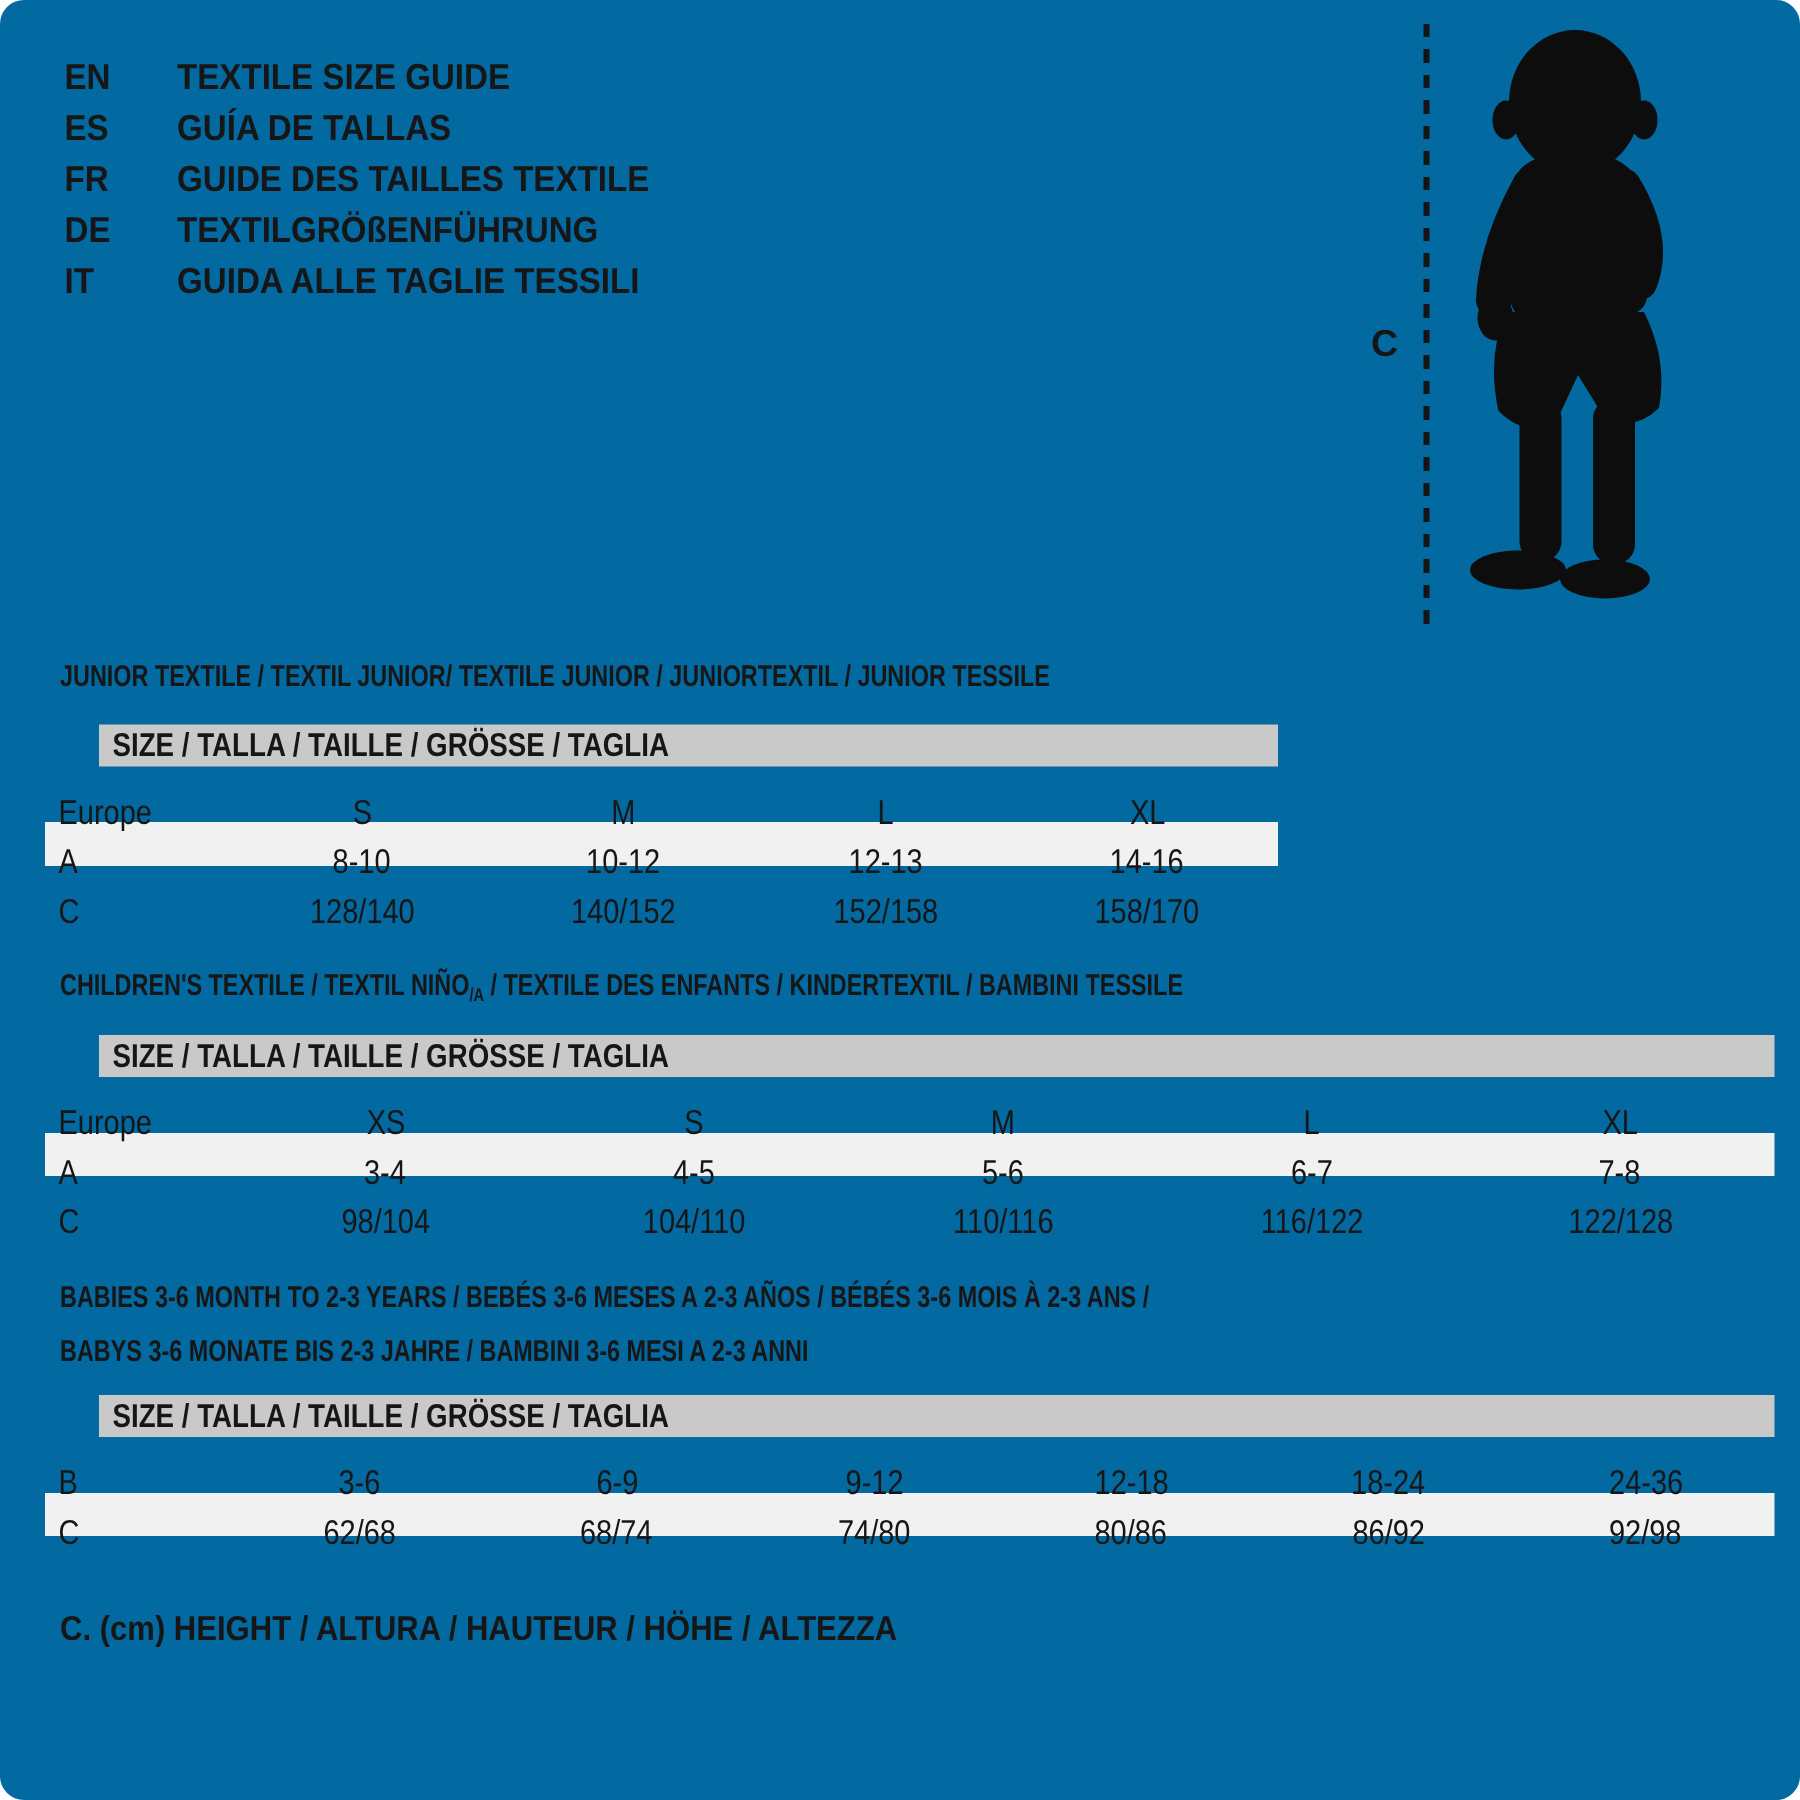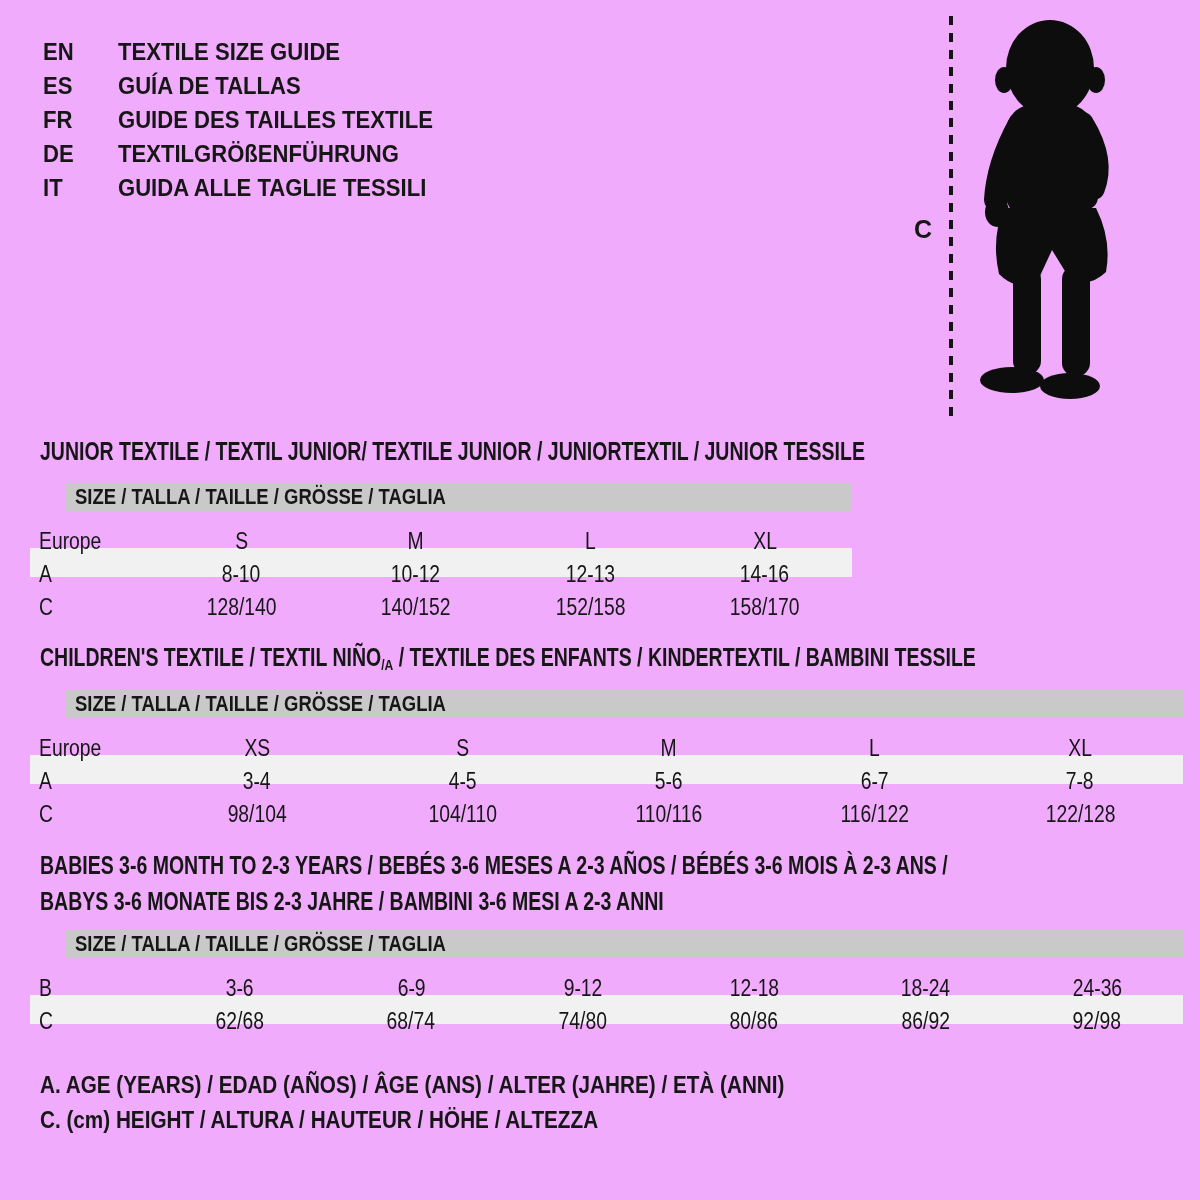--- a/index.html
+++ b/index.html
@@ -1,39 +1,39 @@
 <!DOCTYPE html>
 <html><head>
 <meta charset="utf-8">
 <style>
   html,body{margin:0;padding:0;background:#ffffff;}
   .canvas{
-    position:relative;width:1200px;height:1200px;background:#f0abfc;
-    font-family:"Liberation Sans","DejaVu Sans",sans-serif;color:#161616;overflow:hidden;
+    position:relative;width:1200px;height:1200px;background:#0369a1;
+    font-family:"Liberation Sans","DejaVu Sans",sans-serif;color:#161616;overflow:hidden;border-radius:16px;
   }
   
   .cx{display:inline-block;transform:scaleX(0.84);transform-origin:0 50%;white-space:nowrap;}
   .cxc{display:inline-block;transform:scaleX(0.84);transform-origin:50% 50%;white-space:nowrap;}
 
   
   .langs{position:absolute;left:43px;top:35px;font-size:24px;font-weight:700;line-height:34px;}
   .lang-row{display:flex;}
   .lang-code{flex:0 0 75px;}
   .langs .cx{transform:scaleX(0.92);}
 
   
   .dash-line{
     position:absolute;left:949px;top:16px;width:4px;height:400px;
     background:repeating-linear-gradient(to bottom,#141414 0 9px,transparent 9px 17px);
   }
   .c-label{position:absolute;left:914px;top:215px;font-size:25px;font-weight:700;}
   .baby{position:absolute;left:966px;top:16px;width:170px;height:400px;}
 
   
-  .sec-title{position:absolute;left:40px;font-size:25px;font-weight:700;line-height:30px;white-space:nowrap;}
+  .sec-title{position:absolute;left:40px;font-size:20px;font-weight:700;line-height:30px;white-space:nowrap;}
   .sec-title .cx{transform:scaleX(0.78);}
   #junior-title{top:436px;}
   #children-title{top:642px;}
   #babies-title{top:847px;line-height:36px;}
   .sub{font-size:62%;vertical-align:-4px;}
 
   
   .tbl{position:absolute;left:30px;}
   .bar{
     height:28px;background:#c9c9c9;display:flex;align-items:center;
@@ -187,17 +187,16 @@
       <span class="cell"><span class="cxc">62/68</span></span>
       <span class="cell"><span class="cxc">68/74</span></span>
       <span class="cell"><span class="cxc">74/80</span></span>
       <span class="cell"><span class="cxc">80/86</span></span>
       <span class="cell"><span class="cxc">86/92</span></span>
       <span class="cell"><span class="cxc">92/98</span></span>
     </div>
   </div>
 
   <div class="footnotes">
-    <div><span class="cx">A. AGE (YEARS) / EDAD (AÑOS) / ÂGE (ANS) / ALTER (JAHRE) / ETÀ (ANNI)</span></div>
     <div><span class="cx">C. (cm) HEIGHT / ALTURA / HAUTEUR / HÖHE / ALTEZZA</span></div>
   </div>
 
 </div>
 
 </body></html>

